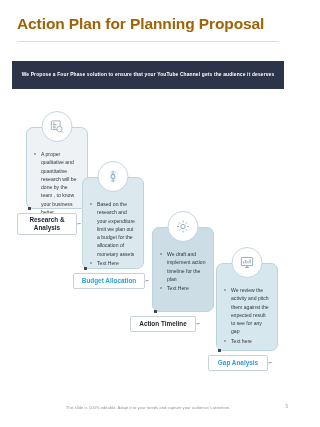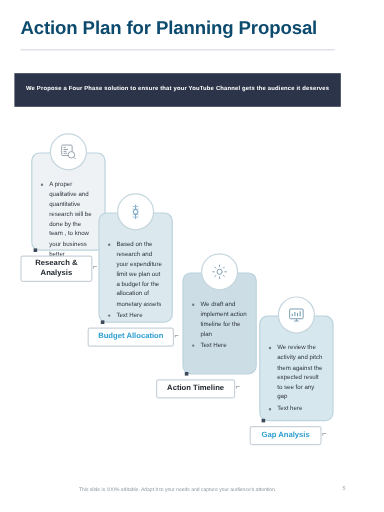--- a/index.html
+++ b/index.html
@@ -20,21 +20,21 @@
     background: #ffffff;
   }
 
   
   .title {
     position: absolute;
     left: 17px;
     top: 15px;
     font-size: 15.5px;
     font-weight: bold;
-    color: #0c4a6e;
+    color: #a16207;
     letter-spacing: -0.1px;
     white-space: nowrap;
   }
   .title-rule {
     position: absolute;
     left: 17px;
     top: 41px;
     width: 262px;
     height: 1px;
     background: #d8dde3;

